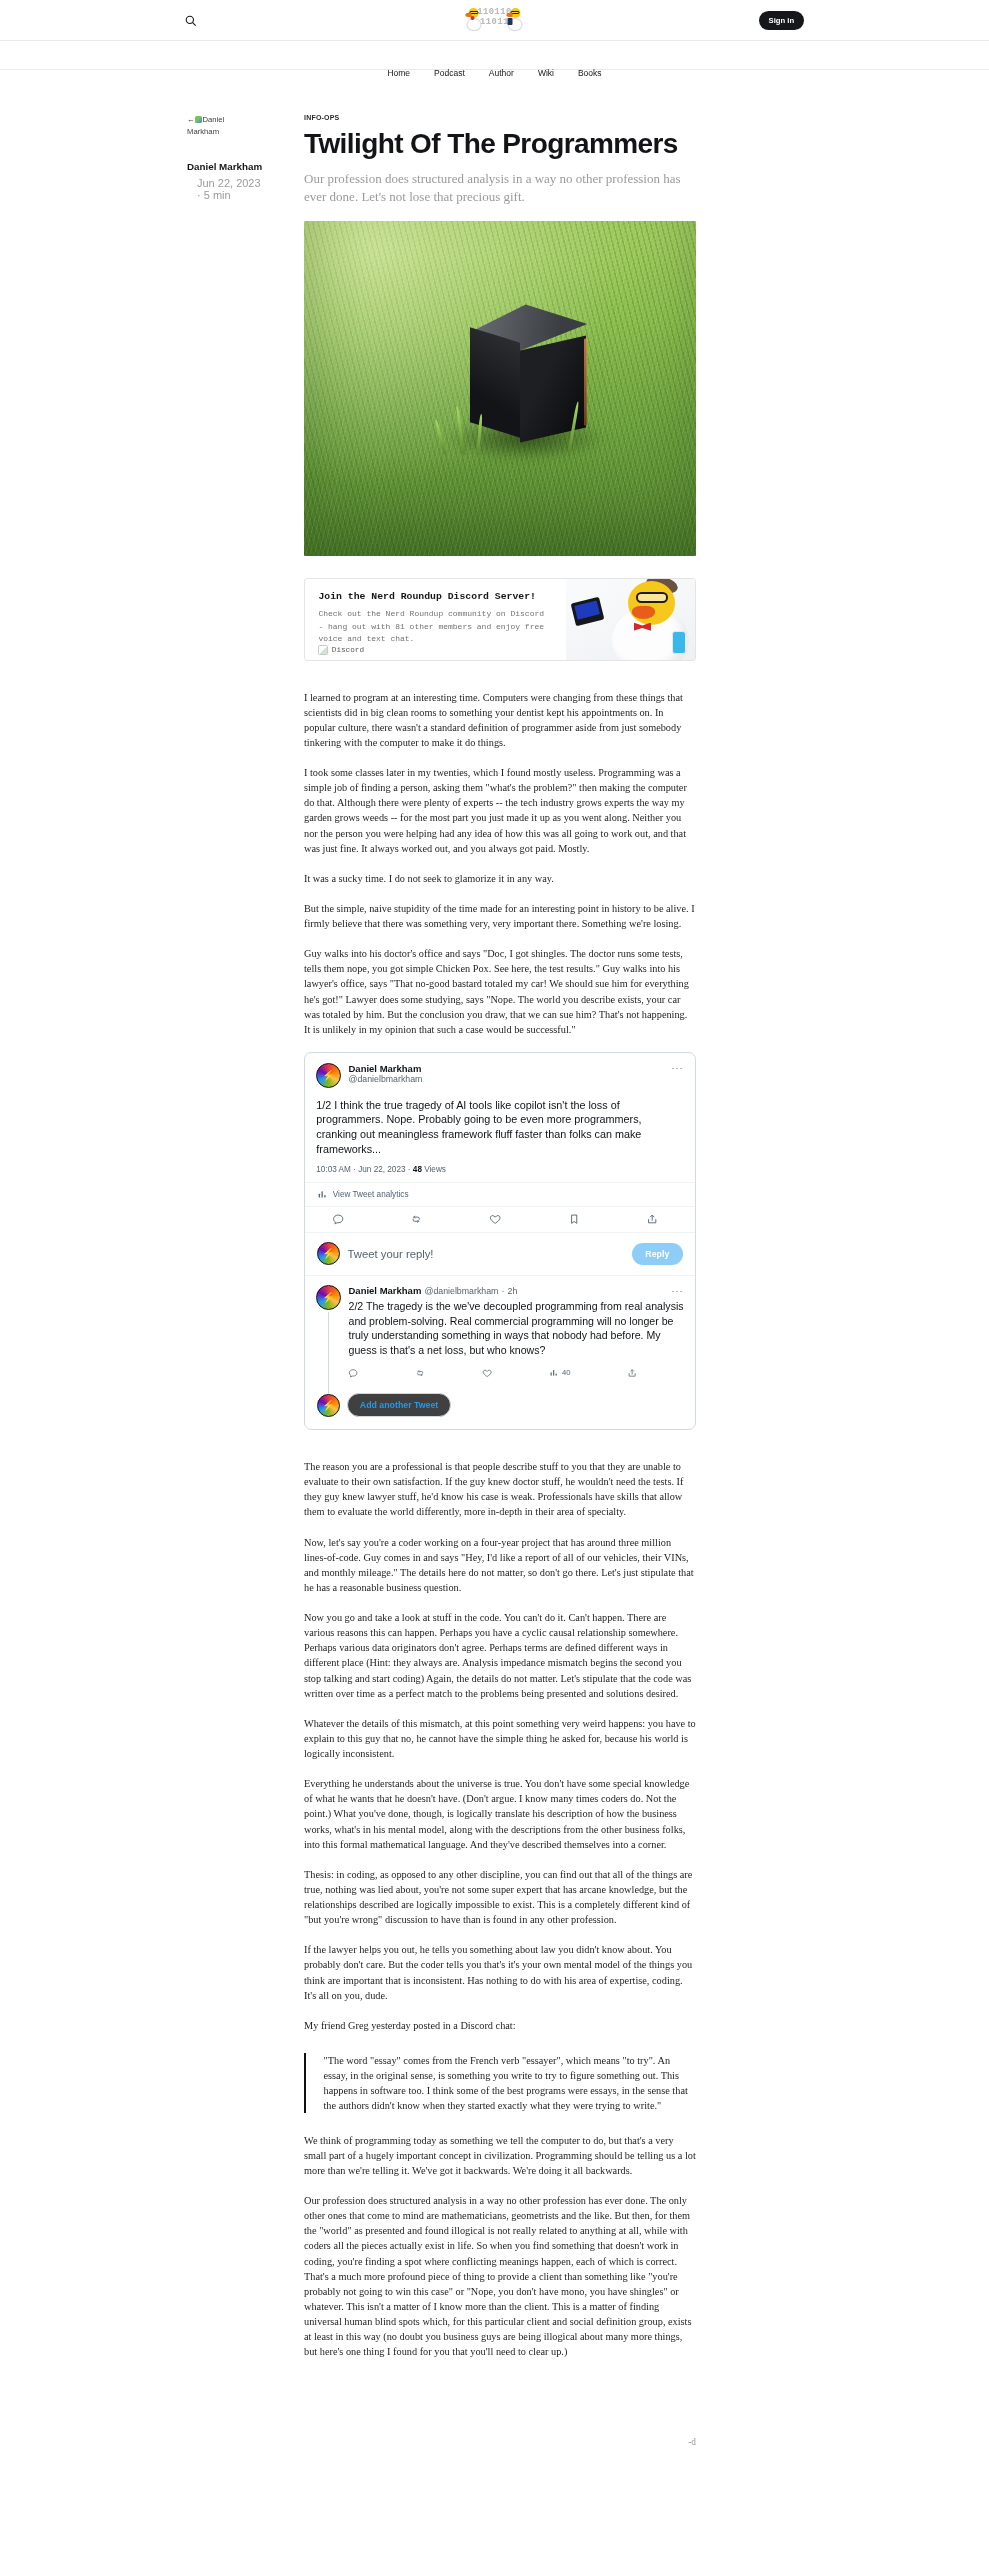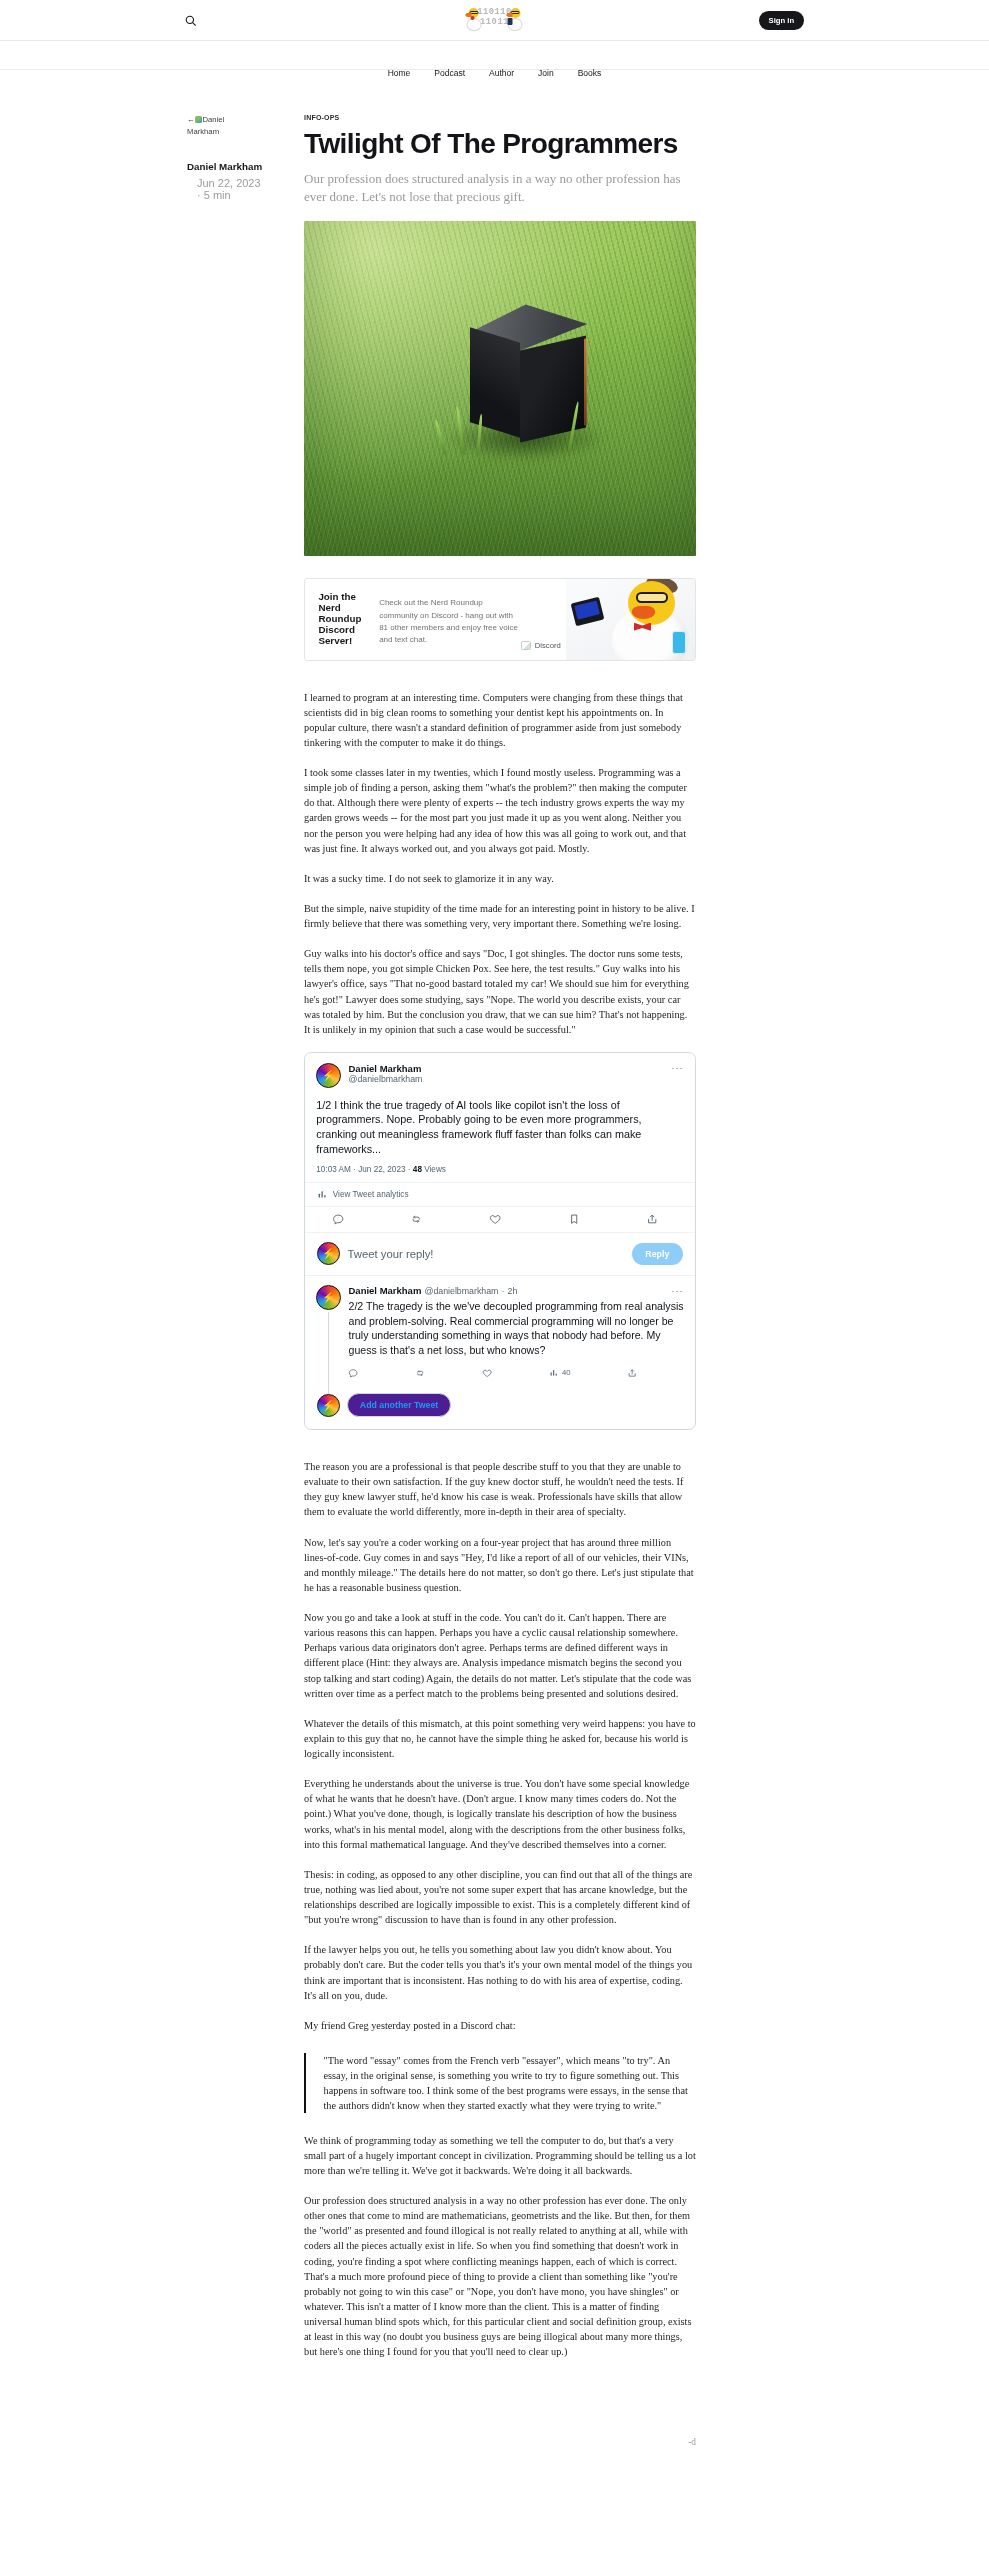--- a/index.html
+++ b/index.html
@@ -53,21 +53,21 @@
   .cube { position:absolute; left:152px; top:82px; width:139px; height:155px; }
   .cube-shadow { position:absolute; left:-18px; top:111px; width:175px; height:49px; background:radial-gradient(ellipse, rgba(8,22,4,.55), transparent 65%); filter:blur(3.6px); }
   .cube-top { position:absolute; left:0; top:0; width:134px; height:70px; background:linear-gradient(100deg,#73777c,#3a3e43 75%); clip-path:polygon(10% 42%, 52% 2%, 98% 30%, 48% 68%); }
   .cube-left { position:absolute; left:14px; top:32px; width:50px; height:95px; background:linear-gradient(195deg,#2c2e31,#131417 70%); transform:skewY(17deg); }
   .cube-right { position:absolute; left:64px; top:40px; width:66px; height:92px; background:linear-gradient(300deg,#0a0b0d,#1d1f22 65%); transform:skewY(-13deg); }
   .cube-right::after { content:""; position:absolute; right:-0.5px; top:3.1px; width:2.6px; height:95%; background:linear-gradient(180deg,#d98b4a,#7e431b); opacity:.85; border-radius:1px; }
   .blade { position:absolute; width:3.1px; background:linear-gradient(#aadb66,#588a2e); border-radius:60% 60% 0 0 / 40% 40% 0 0; }
 
   
   .discord-card { display:flex; height:83px; border:0.5px solid #e4e4e4; border-radius:3.1px; overflow:hidden; margin-bottom:29px; background:#fff; cursor:pointer; }
-  .dc-text { flex:1; padding:12.4px 5.2px 9.3px 13.4px; display:flex; flex-direction:row; }
+  .dc-text { flex:1; padding:12.4px 5.2px 9.3px 13.4px; display:flex; flex-direction:column;font-family:Liberation Mono, monospace; }
   .dc-title { font-size:9.8px; font-weight:bold; color:#15171a; }
   .dc-desc { margin-top:6.2px; font-size:8px; line-height:1.55; color:#727272; max-width:232px; }
   .dc-link { margin-top:auto; display:flex; align-items:center; gap:4.1px; font-size:7.7px; color:#565656; }
   .dc-doc-icon { width:9.3px; height:9.3px; border:0.5px solid #c9c9c9; border-radius:1.5px; background:linear-gradient(135deg,#fff 55%, #cfe6cf 55%); }
   .dc-duck-scene { position:relative; width:129px; flex:none; background:linear-gradient(160deg,#fafbfc,#eef1f4); overflow:hidden; }
   .dd-body { position:absolute; right:6.2px; bottom:-14.4px; width:77px; height:67px; border-radius:50%; background:#fdfdfd; box-shadow:inset -6.2px -5.2px 9.3px rgba(0,0,0,.08); }
   .dd-head { position:absolute; right:19.6px; top:2.1px; width:47px; height:44px; border-radius:50%; background:#f6c81c; }
   .dd-hair { position:absolute; right:17.5px; top:-2.1px; width:32px; height:15.5px; border-radius:50%; background:#6c5340; transform:rotate(12deg); }
   .dd-glasses { position:absolute; right:27px; top:13.4px; width:32px; height:11.3px; border:2.1px solid #1c1c1c; border-radius:5.2px; background:rgba(255,255,255,.55); }
   .dd-beak { position:absolute; right:40px; top:27px; width:23px; height:13.4px; border-radius:45% 45% 60% 60%; background:#e85d1a; }
@@ -100,21 +100,21 @@
   .tw-reply-row { display:flex; align-items:center; gap:7.2px; padding:9.3px 1px; }
   .tw-reply-placeholder { font-size:11.3px; color:#536471; }
   .tw-reply-btn { margin-left:auto; background:#8ecdf8; border:none; color:#fff; font-weight:bold; font-size:8.8px; padding:6.2px 13.4px; border-radius:515px; cursor:pointer; }
   .tw2 { padding-top:9.3px; position:relative; }
   .tw2-head { display:flex; align-items:baseline; gap:3.1px; }
   .tw2 .tw-text { margin-top:3.1px; font-size:10.6px; }
   .tw2-actions { display:flex; align-items:center; justify-content:space-between; max-width:289px; margin:7.2px 0 2.1px 32px; color:#536471; font-size:7.7px; }
   .tw2-actions .stat { display:flex; align-items:center; gap:4.1px; }
   .thread-line { position:absolute; left:12px; top:36px; bottom:-17.5px; width:1px; background:#cfd9de; }
   .tw-add-row { display:flex; align-items:center; gap:7.2px; padding:13.4px 1px 4.1px; position:relative; }
-  .tw-add-btn { border:0.5px solid #cfd9de; background:#4c1d95; color:#1d9bf0; font-weight:bold; font-size:8.8px; padding:5.7px 11.3px; border-radius:515px; cursor:pointer; }
+  .tw-add-btn { border:0.5px solid #cfd9de; background:#404040; color:#1d9bf0; font-weight:bold; font-size:8.8px; padding:5.7px 11.3px; border-radius:515px; cursor:pointer; }
 
   svg { display:block; }
 </style>
 </head>
 <body>
 
 <header>
   <div class="topbar">
     <button class="search-btn" aria-label="search">
       <svg width="13.4" height="13.4" viewBox="0 0 24 24" fill="none" stroke="currentColor" stroke-width="2">
@@ -139,21 +139,21 @@
           <div class="body"></div>
           <div class="acc"></div>
         </div>
     </div>
     <button class="signin-btn">Sign in</button>
   </div>
   <nav class="mainnav">
       <a class="nav-link">Home</a>
       <a class="nav-link">Podcast</a>
       <a class="nav-link">Author</a>
-      <a class="nav-link">Join</a>
+      <a class="nav-link">Wiki</a>
       <a class="nav-link">Books</a>
     </nav>
 </header>
 
 <div class="layout">
 
   <aside class="rail">
     <a class="back-link"><span>←</span><span class="mini-favicon"></span><span>Daniel Markham</span></a>
     <div class="rail-author">Daniel Markham</div>
     <div class="rail-date">

